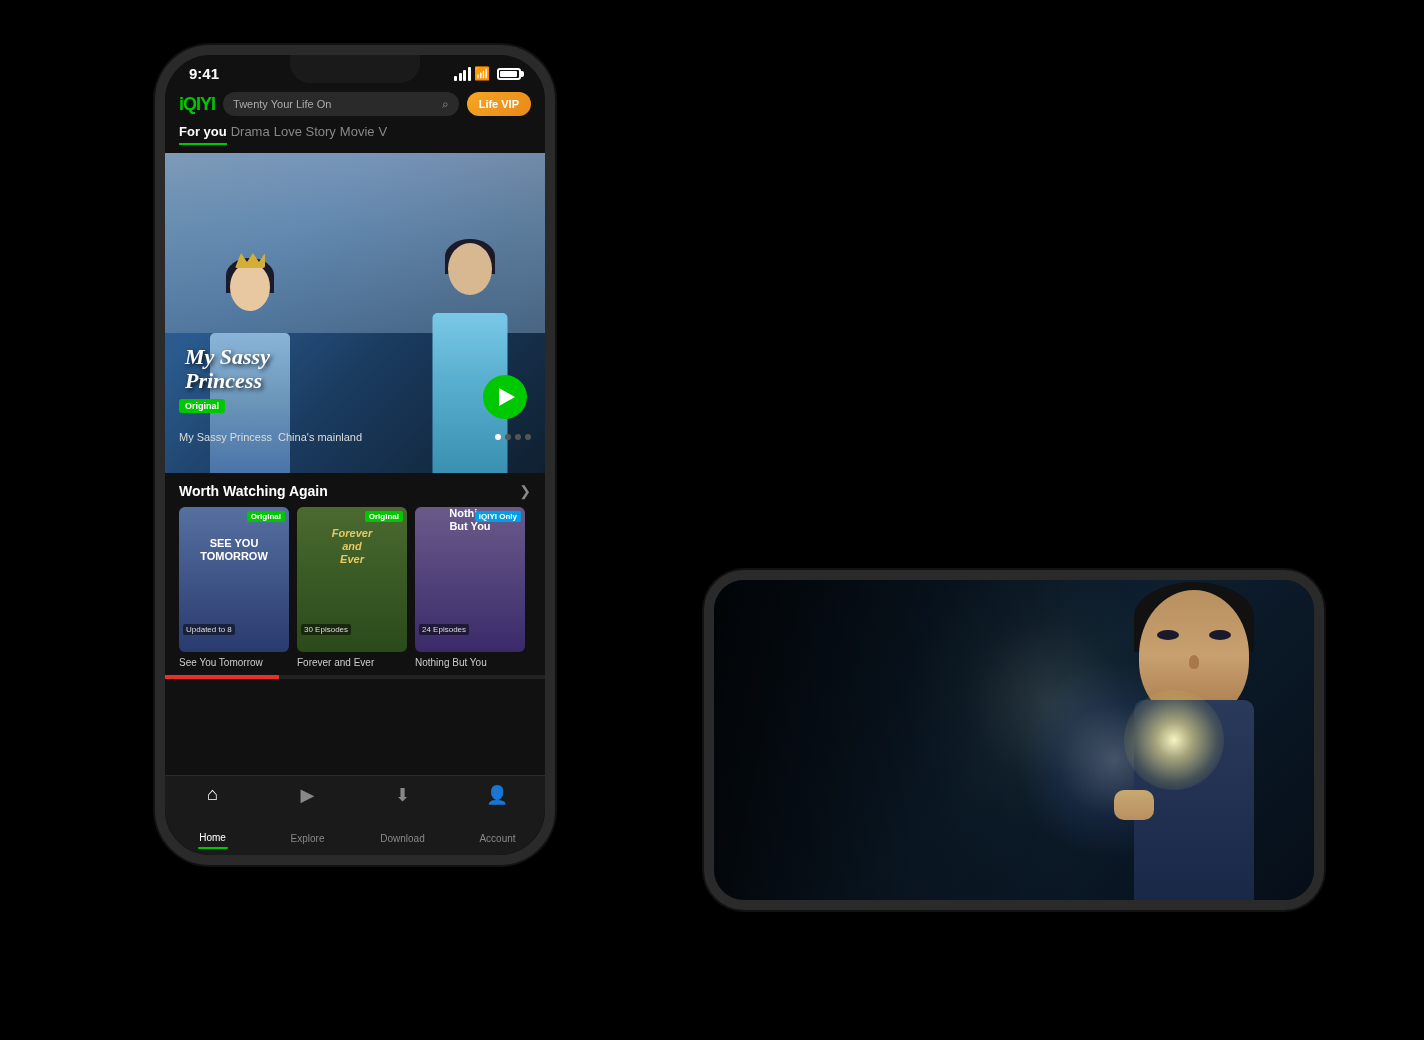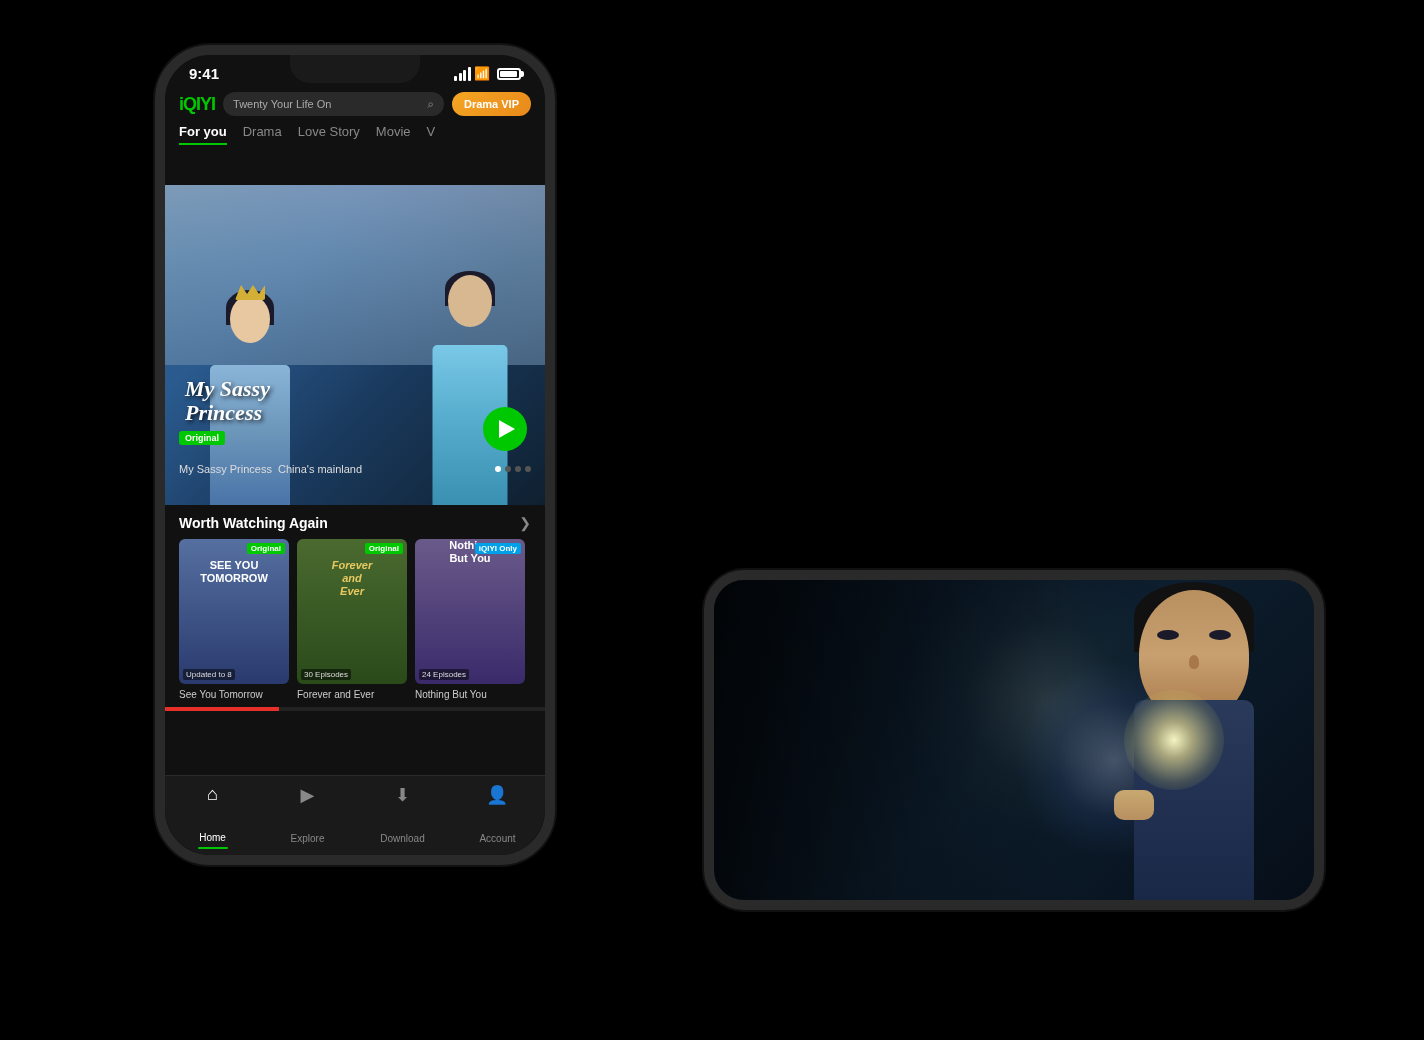--- a/index.html
+++ b/index.html
@@ -148,21 +148,21 @@
       font-size: 11px;
       font-weight: 700;
       white-space: nowrap;
       flex-shrink: 0;
     }
 
     
     .nav-tabs {
       display: flex;
       padding: 0 14px 8px;
-      gap: 16px;
+      gap: 4px;
       overflow: hidden;
     }
     .nav-tab {
       font-size: 13px;
       color: #888;
       white-space: nowrap;
       padding-bottom: 4px;
     }
     .nav-tab.active {
       color: #fff;
@@ -170,21 +170,20 @@
       border-bottom: 2px solid #00c800;
     }
 
     
     .hero-banner {
       width: 100%;
       height: 320px;
       background: linear-gradient(180deg, #2a4a6e 0%, #1a3a5e 40%, #0f2a3e 100%);
       position: relative;
       overflow: hidden;
-      margin-top: 32px;
     }
     .hero-bg {
       position: absolute;
       inset: 0;
       background: linear-gradient(135deg, #3a6a8e 0%, #2a5a8e 30%, #1a3a5e 60%, #0f2030 100%);
     }
     .hero-title-overlay {
       position: absolute;
       bottom: 80px;
       left: 20px;
@@ -310,21 +309,21 @@
       font-size: 8px;
       font-weight: 700;
       padding: 1px 4px;
       border-radius: 2px;
       color: #fff;
     }
     .card-badge.original { background: #00c800; }
     .card-badge.iqiyi-only { background: #00a0e8; }
     .card-episode-info {
       position: absolute;
-      bottom: 4px;
+      bottom: 17px;
       left: 4px;
       font-size: 8px;
       color: #ddd;
       background: rgba(0,0,0,0.5);
       padding: 1px 3px;
       border-radius: 2px;
     }
     .card-title {
       font-size: 10px;
       color: #ccc;
@@ -332,20 +331,21 @@
     }
 
     
     .card-text-see {
       font-size: 11px;
       font-weight: 700;
       color: #fff;
       text-align: center;
       padding-top: 20px;
       line-height: 1.2;
+      margin-top: 10px;
     }
     .card-text-forever {
       font-size: 11px;
       font-weight: 700;
       font-style: italic;
       color: #e8c860;
       text-align: center;
       padding-top: 20px;
       line-height: 1.2;
     }
@@ -637,21 +637,21 @@
         </div>
       </div>
     </div>
 
     <div class="app-header">
       <span class="logo">iQIYI</span>
       <div class="search-bar">
         <span class="search-text">Twenty Your Life On</span>
         <span class="search-icon-small">⌕</span>
       </div>
-      <button class="join-vip-btn">Drama VIP</button>
+      <button class="join-vip-btn">Life VIP</button>
     </div>
 
     <div class="nav-tabs">
       <span class="nav-tab active">For you</span>
       <span class="nav-tab">Drama</span>
       <span class="nav-tab">Love Story</span>
       <span class="nav-tab">Movie</span>
       <span class="nav-tab">V</span>
     </div>
 

